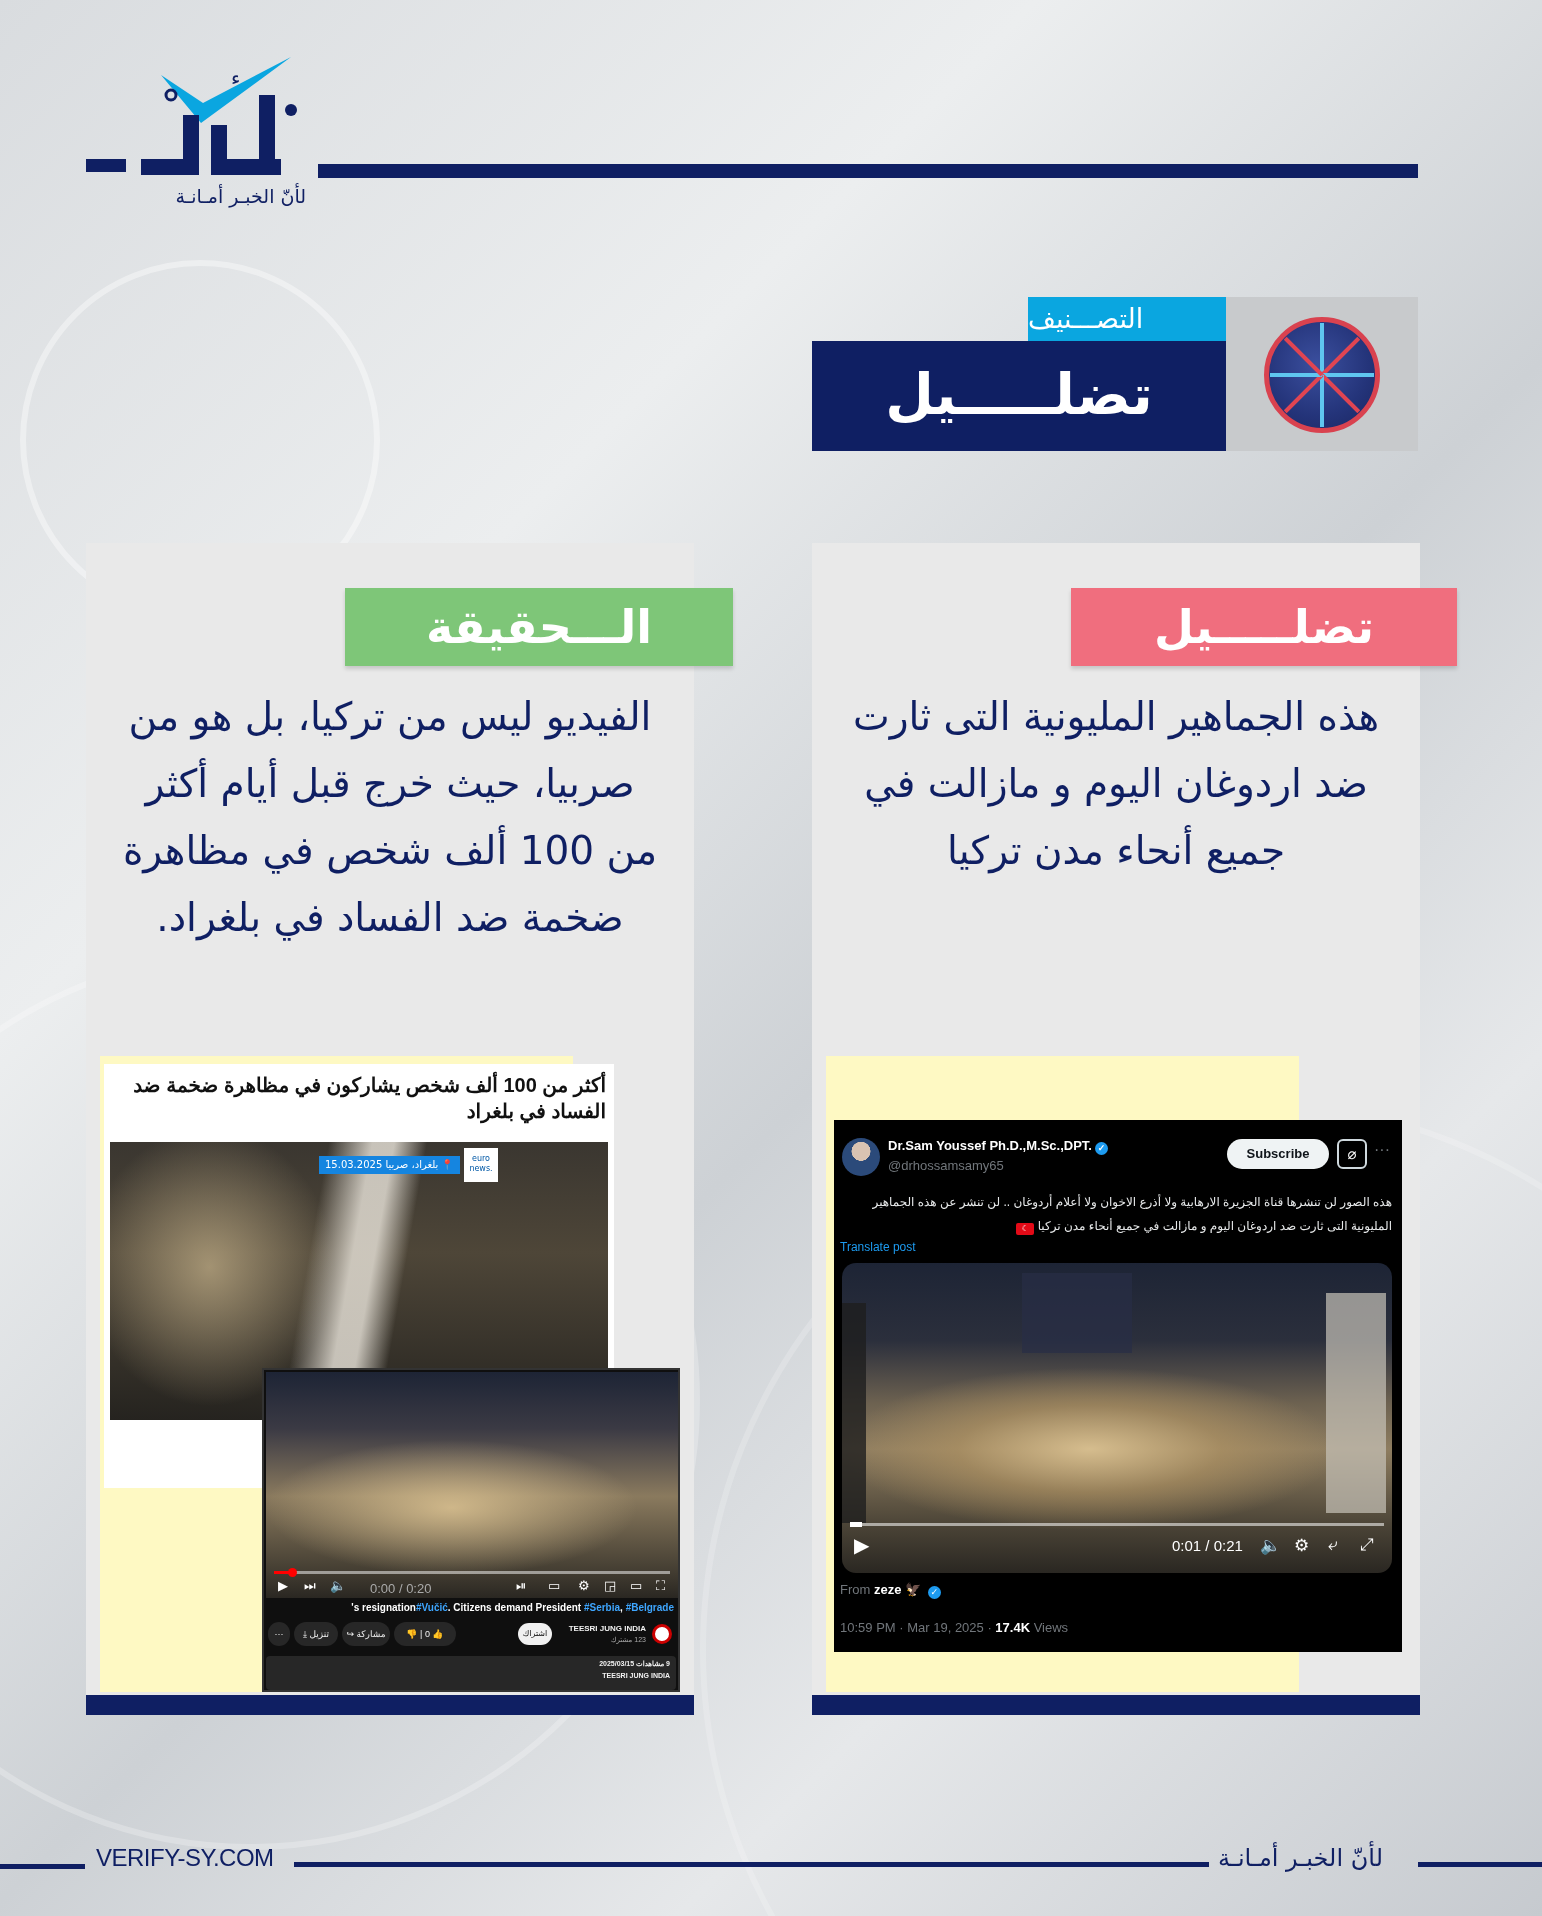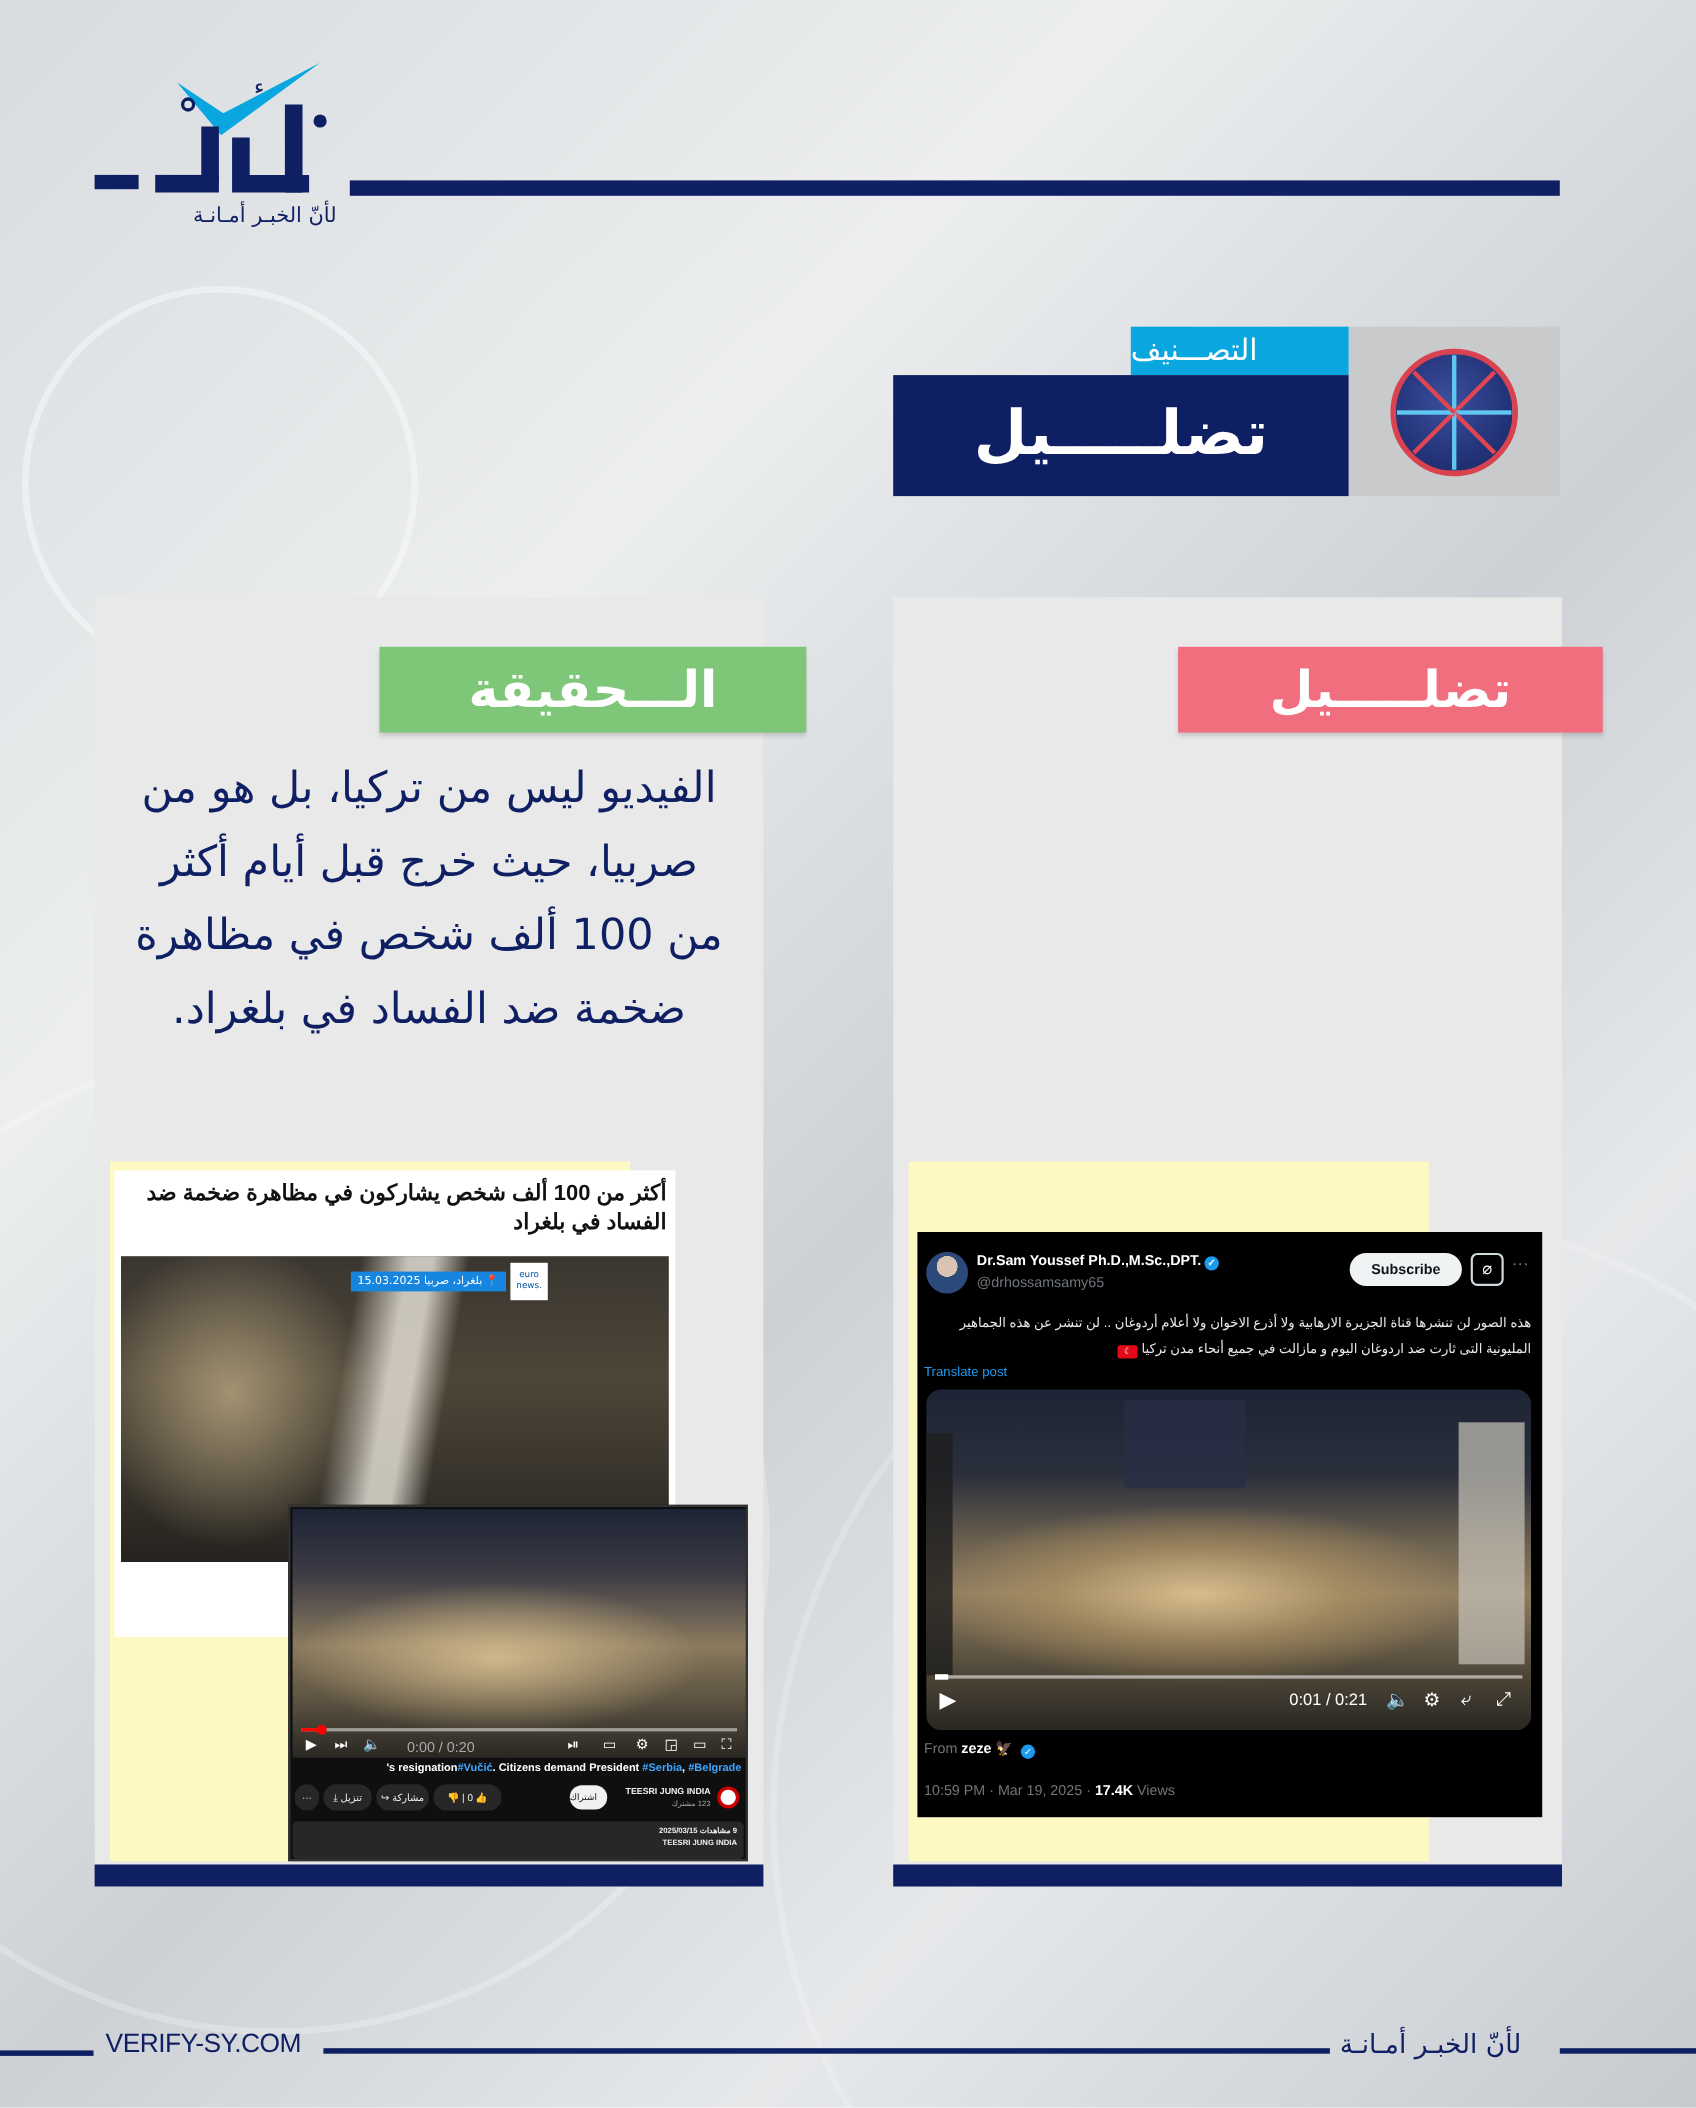--- a/index.html
+++ b/index.html
@@ -87,21 +87,21 @@
       linear-gradient(180deg, #1d2435 0%, #3b3a44 25%, #8a7a5e 55%, #4a4336 85%, #2a2722 100%); }
   .yt-progress { position: absolute; left: 8px; right: 8px; top: 199px; height: 3px; background: rgba(255,255,255,0.5); }
   .yt-progress-fill { position: absolute; left: 0; top: 0; width: 18px; height: 3px; background: #f00; }
   .yt-dot { position: absolute; left: 14px; top: -3px; width: 9px; height: 9px; border-radius: 50%; background: #f00; }
   .yt-ctrl { position: absolute; top: 206px; color: #fff; font-size: 13px; }
   .yt-time { position: absolute; left: 104px; top: 209px; color: #aaa; font-size: 13px; }
   .yt-caption { position: absolute; right: 4px; top: 232px; font-size: 10px; font-weight: bold; color: #fff; white-space: nowrap; }
   .yt-caption .hash { color: #3ea6ff; }
   .yt-row { position: absolute; left: 2px; right: 2px; top: 252px; height: 28px; }
   .yt-pill { position: absolute; top: 0; height: 24px; border-radius: 12px; background: #272727; color: #f1f1f1; font-size: 9px; text-align: center; line-height: 24px; }
-  .yt-sub { position: absolute; left: 252px; top: 1px; width: 34px; height: 22px; border-radius: 11px; background: #f1f1f1; color: #0f0f0f; font-size: 8px; text-align: left; line-height: 22px; }
+  .yt-sub { position: absolute; left: 252px; top: 1px; width: 34px; height: 22px; border-radius: 11px; background: #f1f1f1; color: #0f0f0f; font-size: 8px; text-align: center; line-height: 22px; }
   .yt-chan { position: absolute; right: 30px; top: 2px; font-size: 8px; font-weight: bold; color: #f1f1f1; text-align: right; }
   .yt-subs { position: absolute; right: 30px; top: 14px; font-size: 7px; color: #aaa; direction: rtl; }
   .yt-avatar { position: absolute; right: 4px; top: 2px; width: 20px; height: 20px; border-radius: 50%; background: #fff; border: 3px solid #c00; }
   .yt-desc { position: absolute; left: 2px; right: 2px; top: 286px; height: 34px; background: #272727; border-radius: 4px; }
   .yt-desc-line { position: absolute; right: 6px; font-size: 7px; color: #f1f1f1; font-weight: bold; direction: rtl; }
 
   
   .footer-line-l { left: 0; top: 1864px; width: 85px; height: 5px; background: #0f1f63; }
   .footer-site { left: 96px; top: 1844px; font-size: 24px; color: #0f1f63; font-family: "Liberation Sans", sans-serif; letter-spacing: -0.5px; }
   .footer-line-m { left: 294px; top: 1862px; width: 915px; height: 5px; background: #0f1f63; }
@@ -143,20 +143,21 @@
       <div class="seal-spoke" style="background:#5fc6ef;transform:rotate(270deg);"></div>
       <div class="seal-spoke" style="background:#e04552;transform:rotate(315deg);"></div>
     </div>
   </div>
   <div class="class-label">التصـــنيف</div>
   <div class="class-value">تضلـــــيل</div>
 </div>
 
 <div class="abs panel panel-claim">
   <div class="tag tag-claim">تضلـــــيل</div>
+  <div class="panel-text" style="left:20px;right:20px;">هذه الجماهير المليونية التى ثارت ضد اردوغان اليوم و مازالت في جميع أنحاء مدن تركيا</div>
 
   <div class="evidence">
     <div class="tweet">
       <div class="tw-avatar"></div>
       <div class="tw-name">
         <span>Dr.Sam Youssef Ph.D.,M.Sc.,DPT.</span><span class="tw-verified">✓</span>
       </div>
       <div class="tw-handle">@drhossamsamy65</div>
       <div class="tw-subscribe">Subscribe</div>
       <div class="tw-grok">⌀</div>

